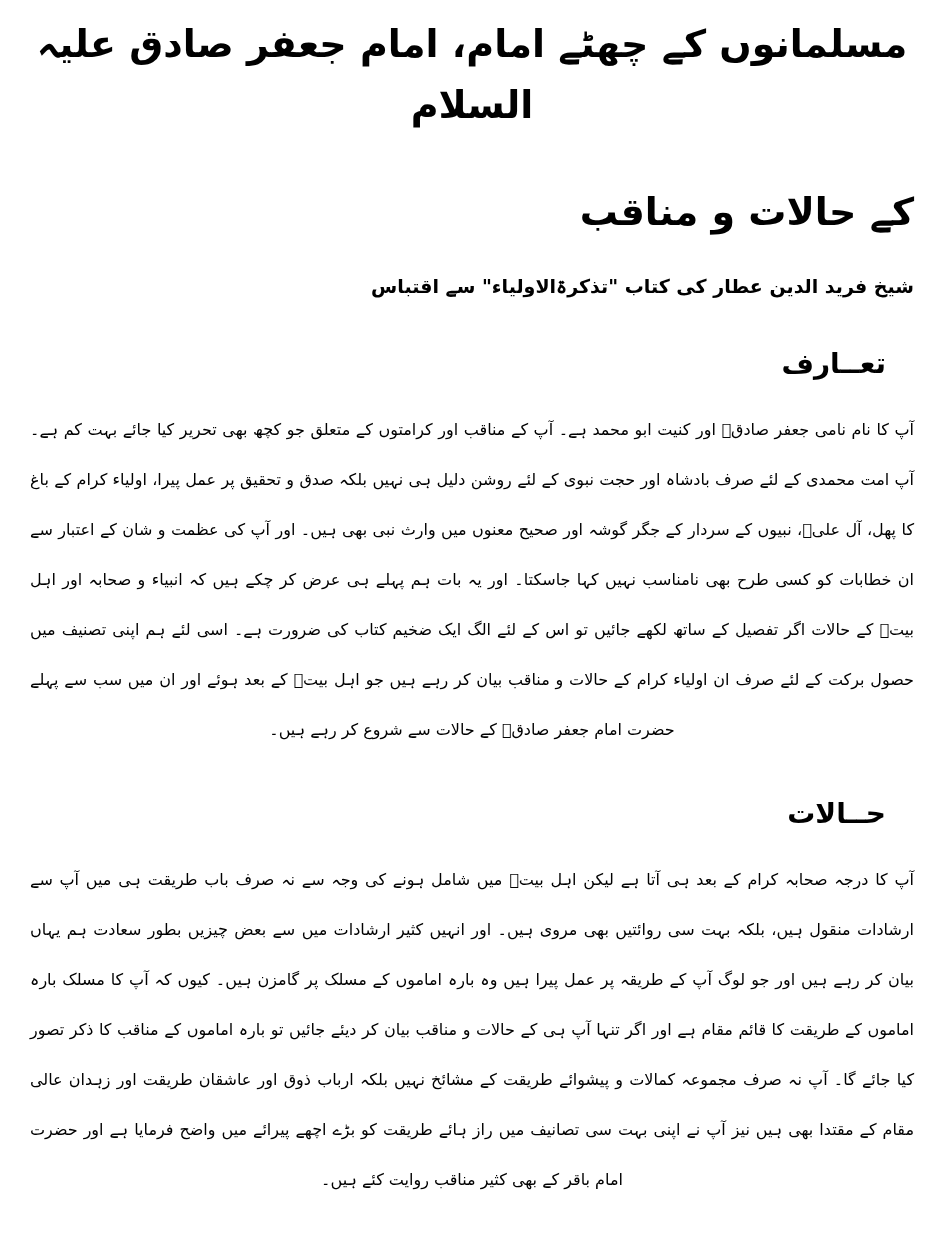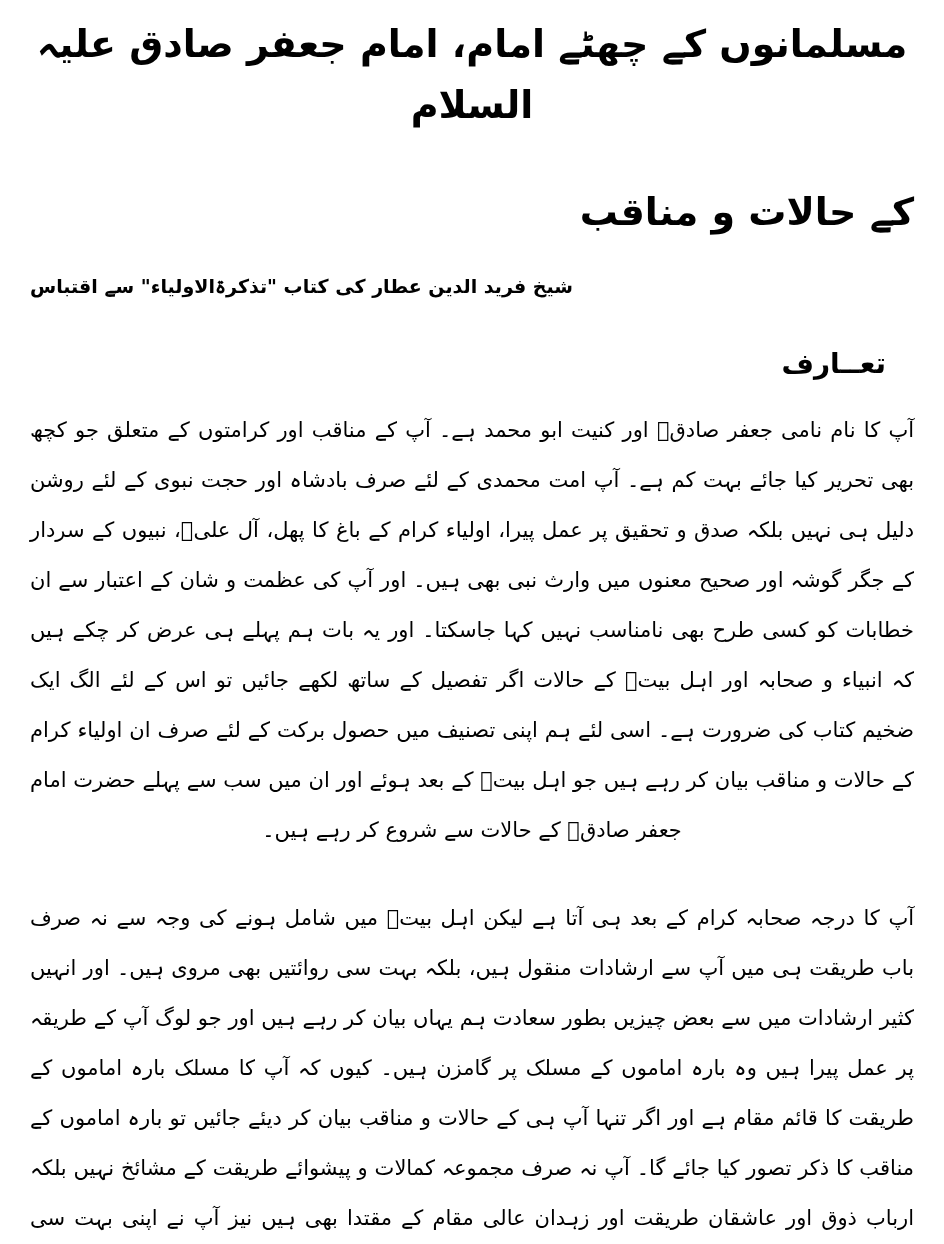--- a/index.html
+++ b/index.html
@@ -26,35 +26,35 @@
     font-size: 38px;
     font-weight: bold;
     line-height: 1.6;
     margin: 0 0 46px 0;
   }
   .doc-title.second {
     margin-bottom: 30px;
     text-align: right;
   }
   .doc-subtitle {
-    text-align: left;
+    text-align: right;
     font-size: 19px;
     font-weight: bold;
     line-height: 1.5;
     margin: 0 0 42px 0;
   }
   .section-heading {
     text-align: right;
     font-size: 28px;
     font-weight: bold;
     line-height: 1.5;
     margin: 0 28px 20px 0;
   }
   .body-text {
-    font-size: 21px;
+    font-size: 16px;
     line-height: 50px;
     text-align: justify;
     text-align-last: center;
     margin: 0 0 38px 0;
   }
 </style>
 </head>
 <body>
 
 <div class="page">
@@ -62,16 +62,17 @@
   <h1 class="doc-title">مسلمانوں کے چھٹے امام، امام جعفر صادق علیہ السلام</h1>
 
   <h1 class="doc-title second">کے حالات و مناقب</h1>
 
   <div class="doc-subtitle">شیخ فرید الدین عطار کی کتاب "تذکرۃالاولیاء" سے اقتباس</div>
 
   <h2 class="section-heading">تعــارف</h2>
 
   <p class="body-text">آپ کا نام نامی جعفر صادقؑ اور کنیت ابو محمد ہے۔ آپ کے مناقب اور کرامتوں کے متعلق جو کچھ بھی تحریر کیا جائے بہت کم ہے۔ آپ امت محمدی کے لئے صرف بادشاہ اور حجت نبوی کے لئے روشن دلیل ہی نہیں بلکہ صدق و تحقیق پر عمل پیرا، اولیاء کرام کے باغ کا پھل، آل علیؑ، نبیوں کے سردار کے جگر گوشہ اور صحیح معنوں میں وارث نبی بھی ہیں۔ اور آپ کی عظمت و شان کے اعتبار سے ان خطابات کو کسی طرح بھی نامناسب نہیں کہا جاسکتا۔ اور یہ بات ہم پہلے ہی عرض کر چکے ہیں کہ انبیاء و صحابہ اور اہل بیتؑ کے حالات اگر تفصیل کے ساتھ لکھے جائیں تو اس کے لئے الگ ایک ضخیم کتاب کی ضرورت ہے۔ اسی لئے ہم اپنی تصنیف میں حصول برکت کے لئے صرف ان اولیاء کرام کے حالات و مناقب بیان کر رہے ہیں جو اہل بیتؑ کے بعد ہوئے اور ان میں سب سے پہلے حضرت امام جعفر صادقؑ کے حالات سے شروع کر رہے ہیں۔</p>
 
+  <h2 class="section-heading">حــالات</h2>
 
   <p class="body-text">آپ کا درجہ صحابہ کرام کے بعد ہی آتا ہے لیکن اہل بیتؑ میں شامل ہونے کی وجہ سے نہ صرف باب طریقت ہی میں آپ سے ارشادات منقول ہیں، بلکہ بہت سی روائتیں بھی مروی ہیں۔ اور انہیں کثیر ارشادات میں سے بعض چیزیں بطور سعادت ہم یہاں بیان کر رہے ہیں اور جو لوگ آپ کے طریقہ پر عمل پیرا ہیں وہ بارہ اماموں کے مسلک پر گامزن ہیں۔ کیوں کہ آپ کا مسلک بارہ اماموں کے طریقت کا قائم مقام ہے اور اگر تنہا آپ ہی کے حالات و مناقب بیان کر دیئے جائیں تو بارہ اماموں کے مناقب کا ذکر تصور کیا جائے گا۔ آپ نہ صرف مجموعہ کمالات و پیشوائے طریقت کے مشائخ نہیں بلکہ ارباب ذوق اور عاشقان طریقت اور زہدان عالی مقام کے مقتدا بھی ہیں نیز آپ نے اپنی بہت سی تصانیف میں راز ہائے طریقت کو بڑے اچھے پیرائے میں واضح فرمایا ہے اور حضرت امام باقر کے بھی کثیر مناقب روایت کئے ہیں۔</p>
 
 </div>
 
 </body></html>

